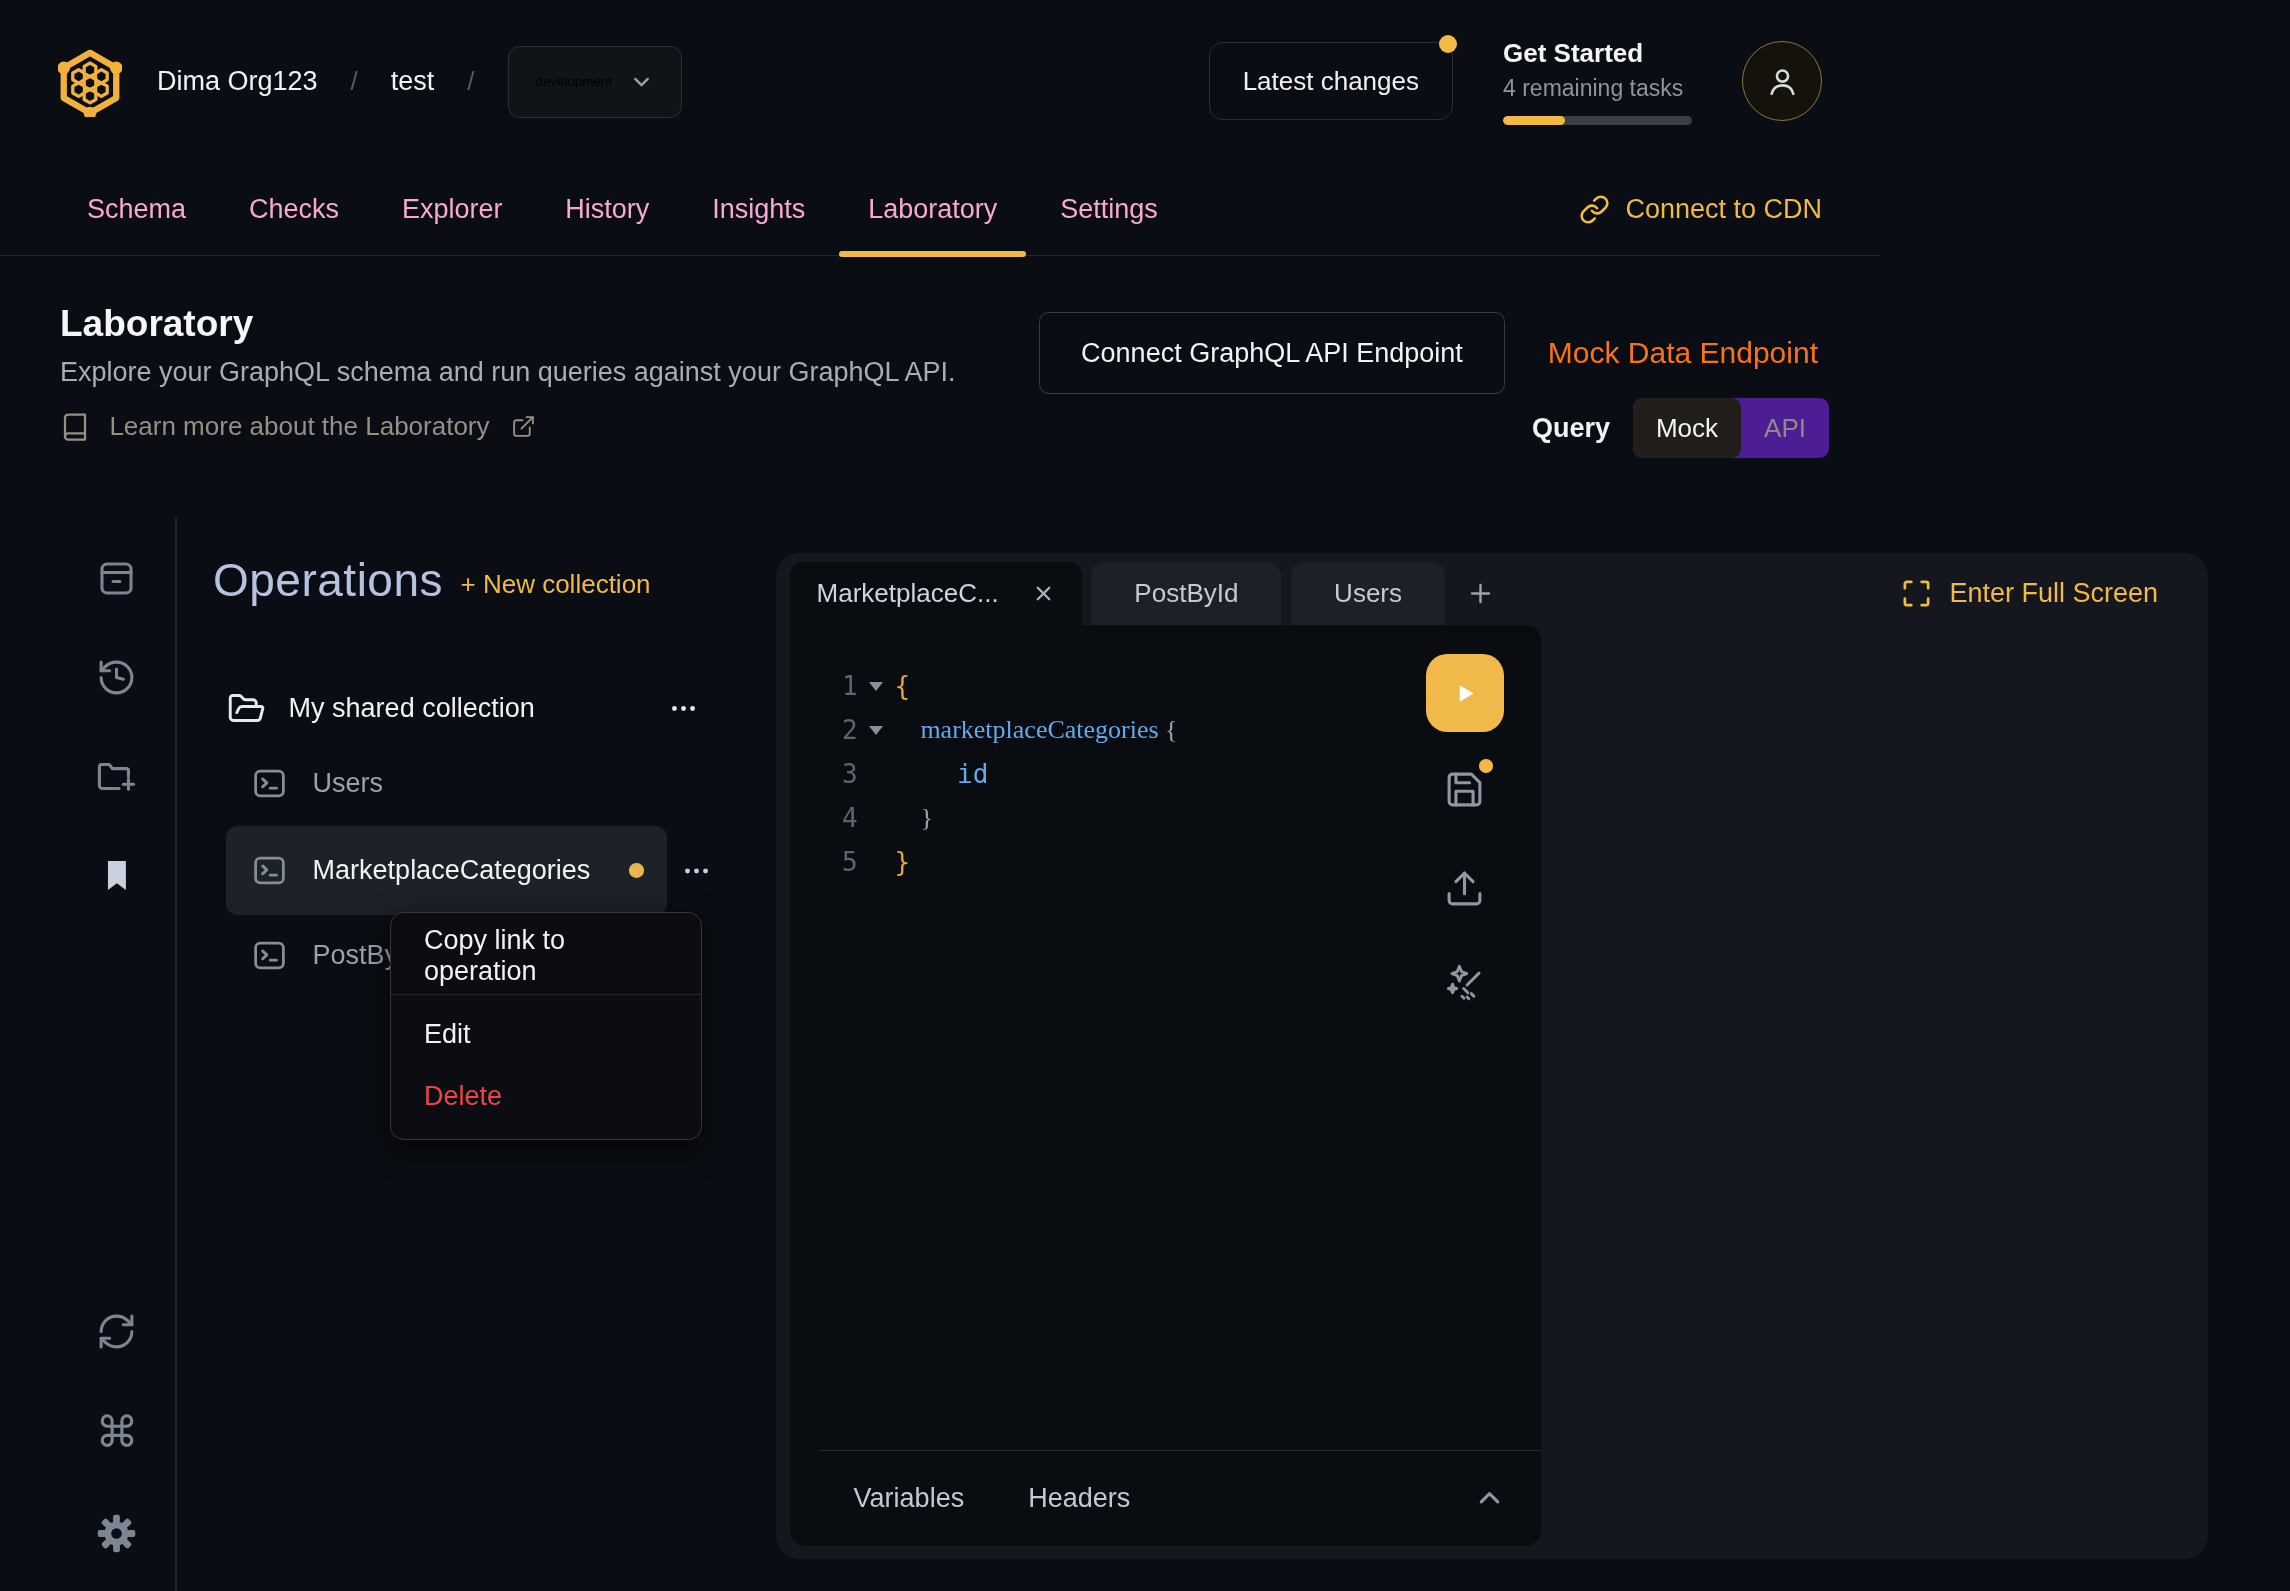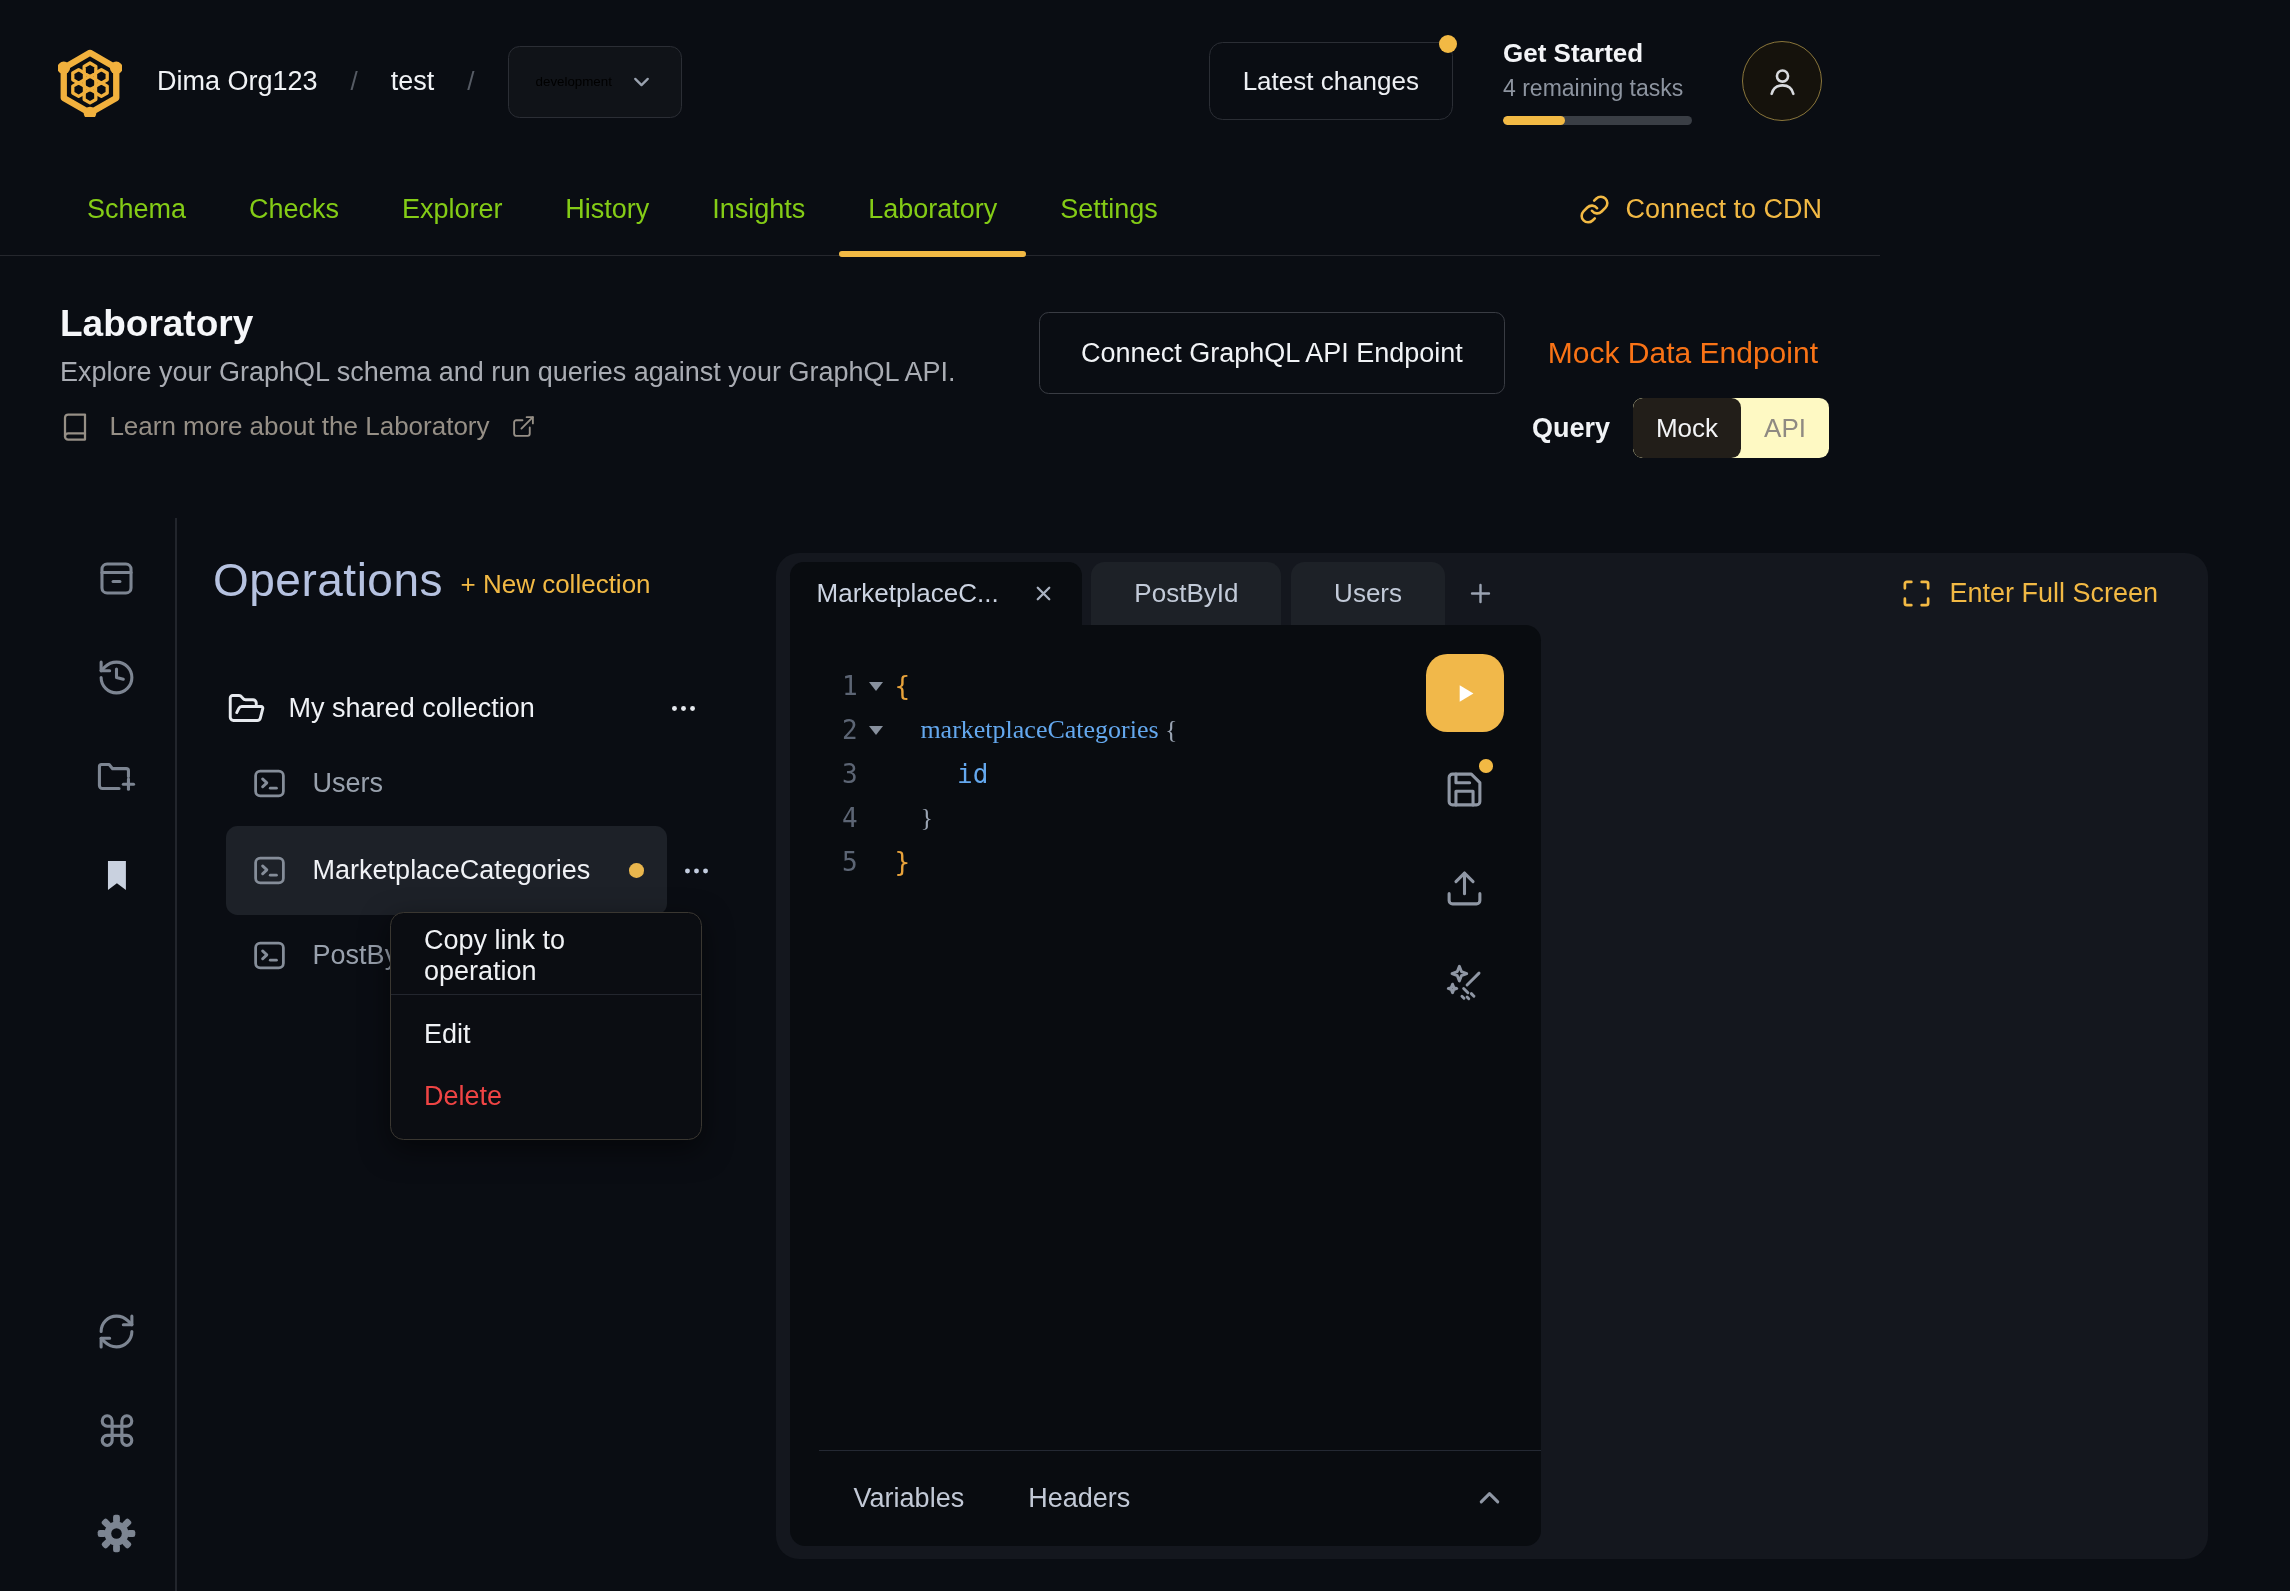--- a/index.html
+++ b/index.html
@@ -34,21 +34,21 @@
   .gs-track { margin-top:13.6px; height:8.7px; border-radius:4.9px; background:#3a3e45; overflow:hidden; }
   .gs-fill { height:100%; border-radius:4.9px; background:#f2b944; }
   .avatar { width:80px; height:80px; border-radius:50%; border:1.9px solid #8a763b;
     background:#15120c; display:flex; align-items:center; justify-content:center; cursor:pointer; }
   .avatar svg { width:37px; height:37px; color:#d8dade; }
 
   
   .nav { position:absolute; top:163px; left:0; right:0; height:93px;
     border-bottom:1.9px solid #25272d; display:flex; align-items:stretch; padding:0 58px; }
   .nav-tab { position:relative; display:flex; align-items:center; padding:0 29px;
-    margin-right:4.9px; font-size:27px; color:#84cc16; cursor:pointer; }
+    margin-right:4.9px; font-size:27px; color:#f9a8d4; cursor:pointer; }
   .nav-tab.active::after { content:""; position:absolute; left:0; right:0; bottom:-1.9px;
     height:5.8px; border-radius:2.9px; background:#f2b944; }
   .nav-right { margin-left:auto; display:flex; align-items:center; gap:15.5px;
     color:#f2b944; font-size:27px; font-weight:500; cursor:pointer; }
   .nav-right svg { width:31px; height:31px; }
 
   
   .subheader { position:absolute; top:256px; left:0; right:0; height:258px; }
   .lab-title { position:absolute; left:60px; top:47px; font-size:37px; font-weight:700; color:#f5f6f9; }
   .lab-sub { position:absolute; left:60px; top:101px; font-size:27px; color:#a9acb3; }
@@ -56,21 +56,21 @@
     color:#968f86; font-size:26px; cursor:pointer; }
   .learn svg { width:30px; height:30px; }
   .learn .ext { width:25px; height:25px; margin-left:1.9px; }
   .sub-right1 { position:absolute; top:56px; right:62px; display:flex; align-items:center; gap:43px; }
   .endpoint-btn { height:82px; padding:0 41px; display:flex; align-items:center;
     border:1.5px solid #393c43; border-radius:9.7px; background:transparent; color:#f1f3f6;
     font-size:27px; font-weight:500; cursor:pointer; }
   .mock-endpoint { font-size:30px; font-weight:400; color:#f97316; }
   .sub-right2 { position:absolute; top:142px; right:51px; display:flex; align-items:center; gap:23px; }
   .query-label { font-size:27px; font-weight:700; color:#f1f3f6; }
-  .seg { display:flex; height:60px; border-radius:9.7px; background:#fef9c3; overflow:hidden; padding:0; }
+  .seg { display:flex; height:60px; border-radius:9.7px; background:#4c1d95; overflow:hidden; padding:0; }
   .seg-opt { display:flex; align-items:center; padding:0 23px; font-size:26px; color:#8f8a82; cursor:pointer; }
   .seg-opt.selected { background:#221e19; color:#f3f4f6; border-radius:9.7px; }
 
   
   .content { position:absolute; top:514px; left:0; width:2290px; height:1077px; }
   .vdivider { position:absolute; left:175px; top:3.9px; bottom:0; width:1.9px; background:#22252c; }
 
   
   .rail { position:absolute; left:58px; top:0; bottom:0; width:116px; }
   .rail-top, .rail-bottom { position:absolute; left:0; width:116px; display:flex;

